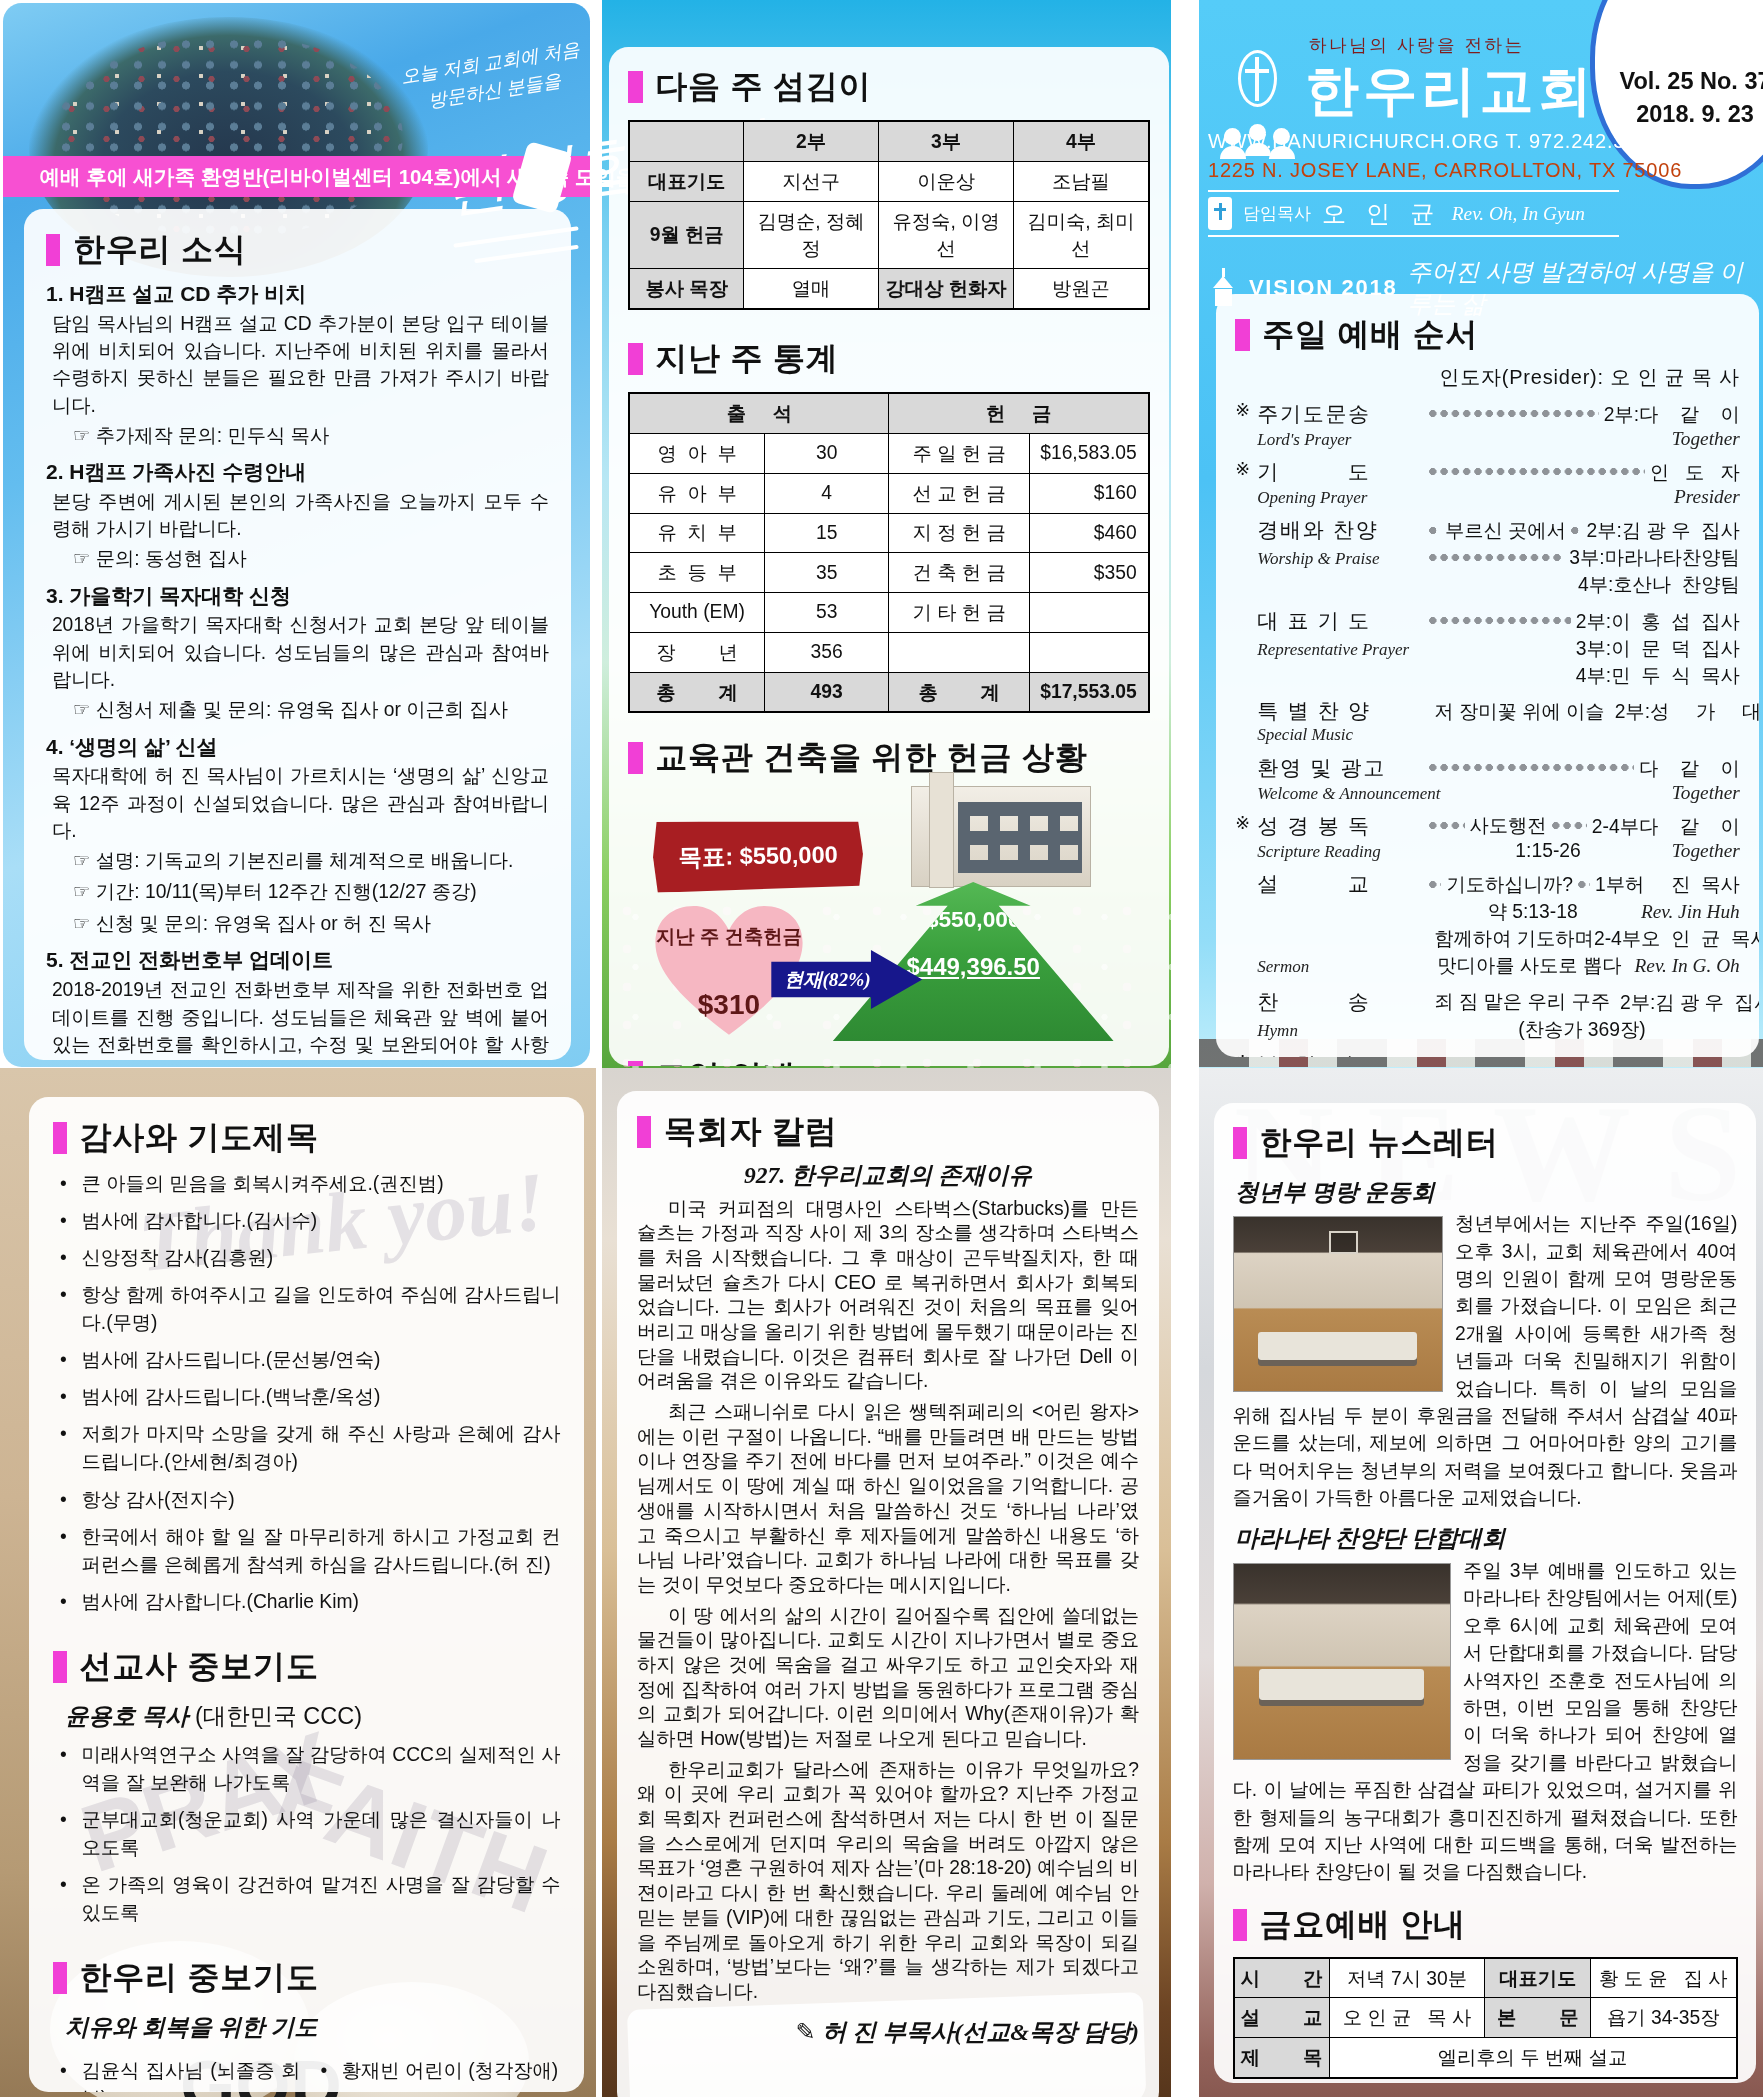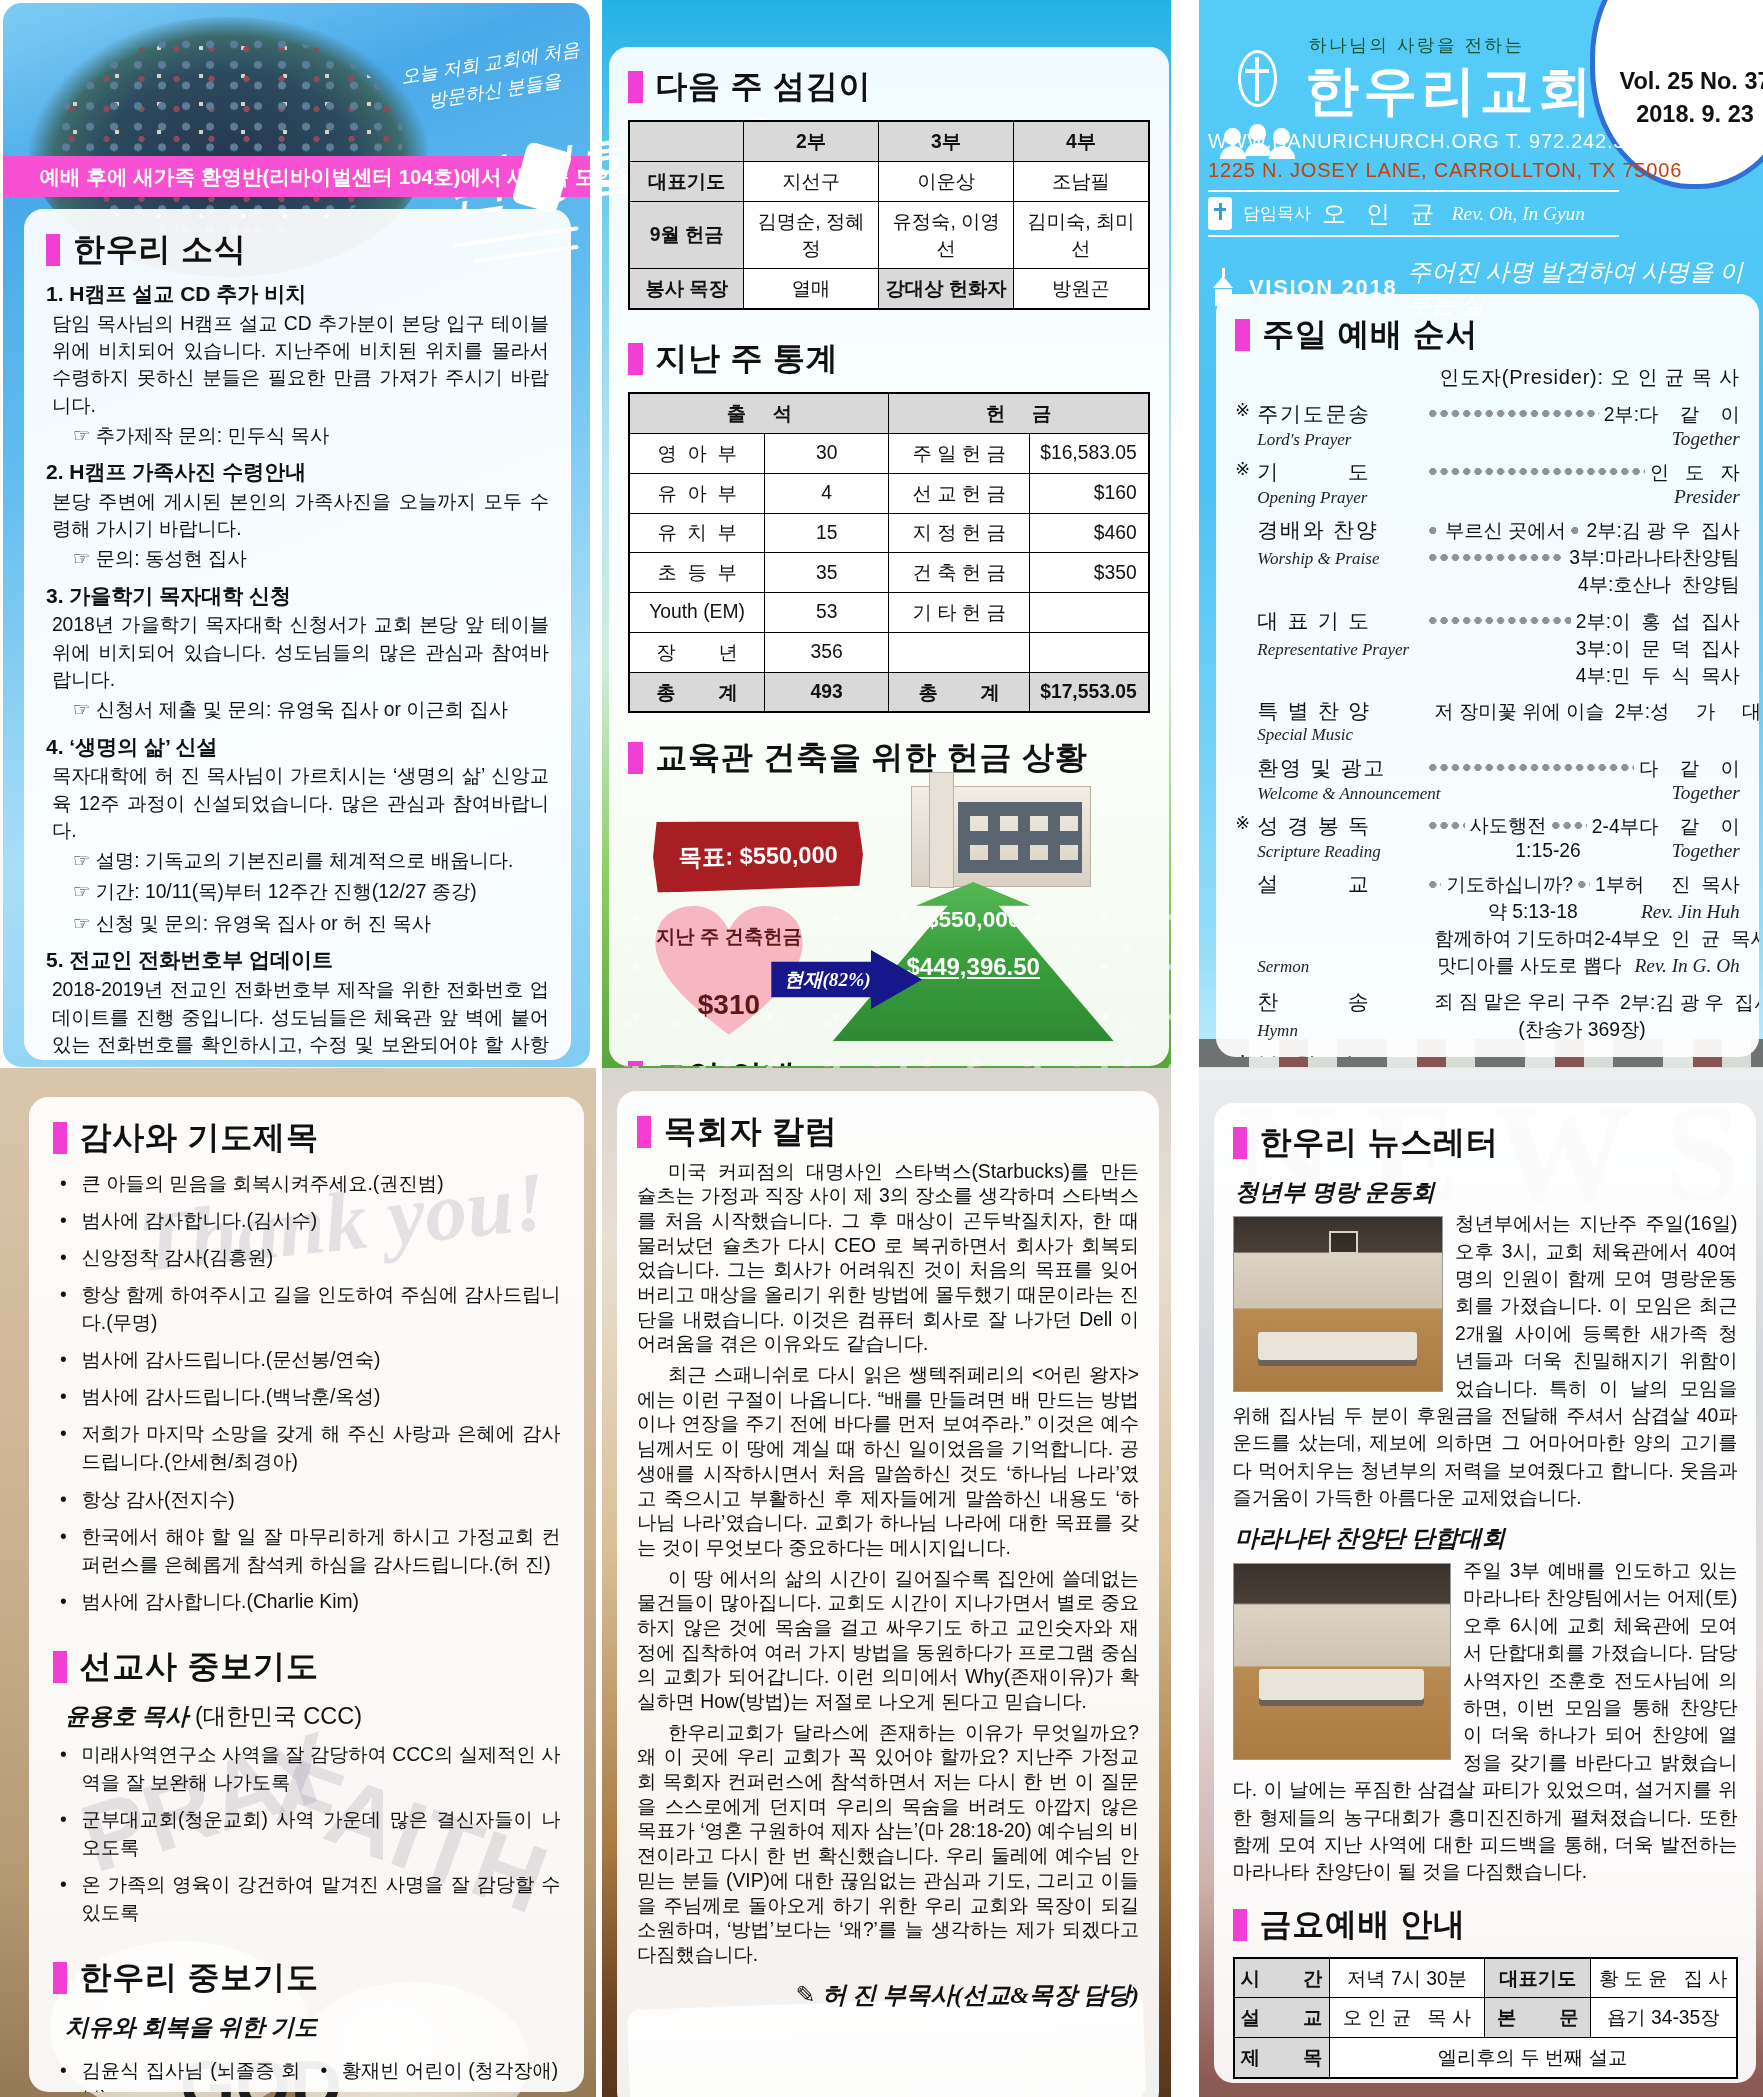--- a/index.html
+++ b/index.html
@@ -88,21 +88,21 @@
     display:flex; align-items:center; padding-left:12.6px; }
   .bluearr span { color:#fff; font-size:19.3px; font-weight:bold; }
 
   
   .logo { left:1221px; top:50px; width:76px; height:109px; }
   .logo .oval { position:absolute; left:17px; top:0; width:39px; height:57px; border:3.8px solid #fff; border-radius:50%; }
   .logo .cv { position:absolute; left:34px; top:6.7px; width:4.2px; height:44px; background:#fff; }
   .logo .ch { position:absolute; left:24px; top:19.3px; width:23.5px; height:4.2px; background:#fff; }
   .logo .p { position:absolute; bottom:14.3px; width:17px; height:17px; border-radius:50%; background:#fff; }
   .logo .b { position:absolute; bottom:0; width:26px; height:12.6px; border-radius:12.6px 12.6px 0 0; background:#fff; }
-  .tagline { left:1309px; top:33px; font-size:17.6px; color:#14532d; letter-spacing:2.5px; }
+  .tagline { left:1309px; top:33px; font-size:17.6px; color:#7f1d1d; letter-spacing:2.5px; }
   .chname { left:1305px; top:55px; font-size:54px; font-weight:bold; color:#fff; letter-spacing:4.2px; }
   .vol { left:1590px; top:-63px; width:210px; height:252px; background:#fff; border-radius:48%; border:5px solid #2f6fd6; }
   .vol .v1 { position:absolute; left:0; width:100%; text-align:center; top:126px; font-size:23.5px; font-weight:bold; }
   .vol .v2 { position:absolute; left:0; width:100%; text-align:center; top:159px; font-size:23.5px; font-weight:bold; }
   .webline { left:1208px; top:130px; font-size:20px; color:#fff; letter-spacing:0.8px; }
   .addrline { left:1208px; top:159px; font-size:20px; color:#c2410c; letter-spacing:0.8px; }
   .pastorstrip { left:1208px; top:190px; width:411px; border-top:2.5px solid #fff; border-bottom:2.5px solid #fff; padding:5px 0; display:flex; align-items:center; gap:11px; }
   .bookicon { width:24px; height:33px; background:#fff; border-radius:3.4px; position:relative; flex:none; }
   .bookicon::before { content:""; position:absolute; left:11px; top:5.9px; width:2.9px; height:17.6px; background:#2f9fd8; }
   .bookicon::after { content:""; position:absolute; left:6.3px; top:11px; width:12px; height:2.9px; background:#2f9fd8; }
@@ -610,20 +610,21 @@
           <div class="li">황재빈 어린이 (청각장애)</div>
         </div>
     </div>
   </div>
 
   <div class="panel p-column">
     <div class="sec">
       <span class="bar"></span>
       <span class="t">목회자 칼럼</span>
     </div>
+    <div class="col-sub script">927. 한우리교회의 존재이유</div>
     <div class="para">미국 커피점의 대명사인 스타벅스(Starbucks)를 만든 슐츠는 가정과 직장 사이 제 3의 장소를 생각하며 스타벅스를 처음 시작했습니다. 그 후 매상이 곤두박질치자, 한 때 물러났던 슐츠가 다시 CEO 로 복귀하면서 회사가 회복되었습니다. 그는 회사가 어려워진 것이 처음의 목표를 잊어버리고 매상을 올리기 위한 방법에 몰두했기 때문이라는 진단을 내렸습니다. 이것은 컴퓨터 회사로 잘 나가던 Dell 이 어려움을 겪은 이유와도 같습니다.</div>
     <div class="para">최근 스패니쉬로 다시 읽은 쌩텍쥐페리의 &lt;어린 왕자&gt;에는 이런 구절이 나옵니다. “배를 만들려면 배 만드는 방법이나 연장을 주기 전에 바다를 먼저 보여주라.” 이것은 예수님께서도 이 땅에 계실 때 하신 일이었음을 기억합니다. 공생애를 시작하시면서 처음 말씀하신 것도 ‘하나님 나라’였고 죽으시고 부활하신 후 제자들에게 말씀하신 내용도 ‘하나님 나라’였습니다. 교회가 하나님 나라에 대한 목표를 갖는 것이 무엇보다 중요하다는 메시지입니다.</div>
     <div class="para">이 땅 에서의 삶의 시간이 길어질수록 집안에 쓸데없는 물건들이 많아집니다. 교회도 시간이 지나가면서 별로 중요하지 않은 것에 목숨을 걸고 싸우기도 하고 교인숫자와 재정에 집착하여 여러 가지 방법을 동원하다가 프로그램 중심의 교회가 되어갑니다. 이런 의미에서 Why(존재이유)가 확실하면 How(방법)는 저절로 나오게 된다고 믿습니다.</div>
     <div class="para">한우리교회가 달라스에 존재하는 이유가 무엇일까요? 왜 이 곳에 우리 교회가 꼭 있어야 할까요? 지난주 가정교회 목회자 컨퍼런스에 참석하면서 저는 다시 한 번 이 질문을 스스로에게 던지며 우리의 목숨을 버려도 아깝지 않은 목표가 ‘영혼 구원하여 제자 삼는’(마 28:18-20) 예수님의 비젼이라고 다시 한 번 확신했습니다. 우리 둘레에 예수님 안 믿는 분들 (VIP)에 대한 끊임없는 관심과 기도, 그리고 이들을 주님께로 돌아오게 하기 위한 우리 교회와 목장이 되길 소원하며, ‘방법’보다는 ‘왜?’를 늘 생각하는 제가 되겠다고 다짐했습니다.</div>
     <div class="sign"><span>✎</span> <span class="script">허 진 부목사(선교&amp;목장 담당)</span></div>
   </div>
 
   <div class="panel p-newsletter">
     <div class="sec">
       <span class="bar"></span>

